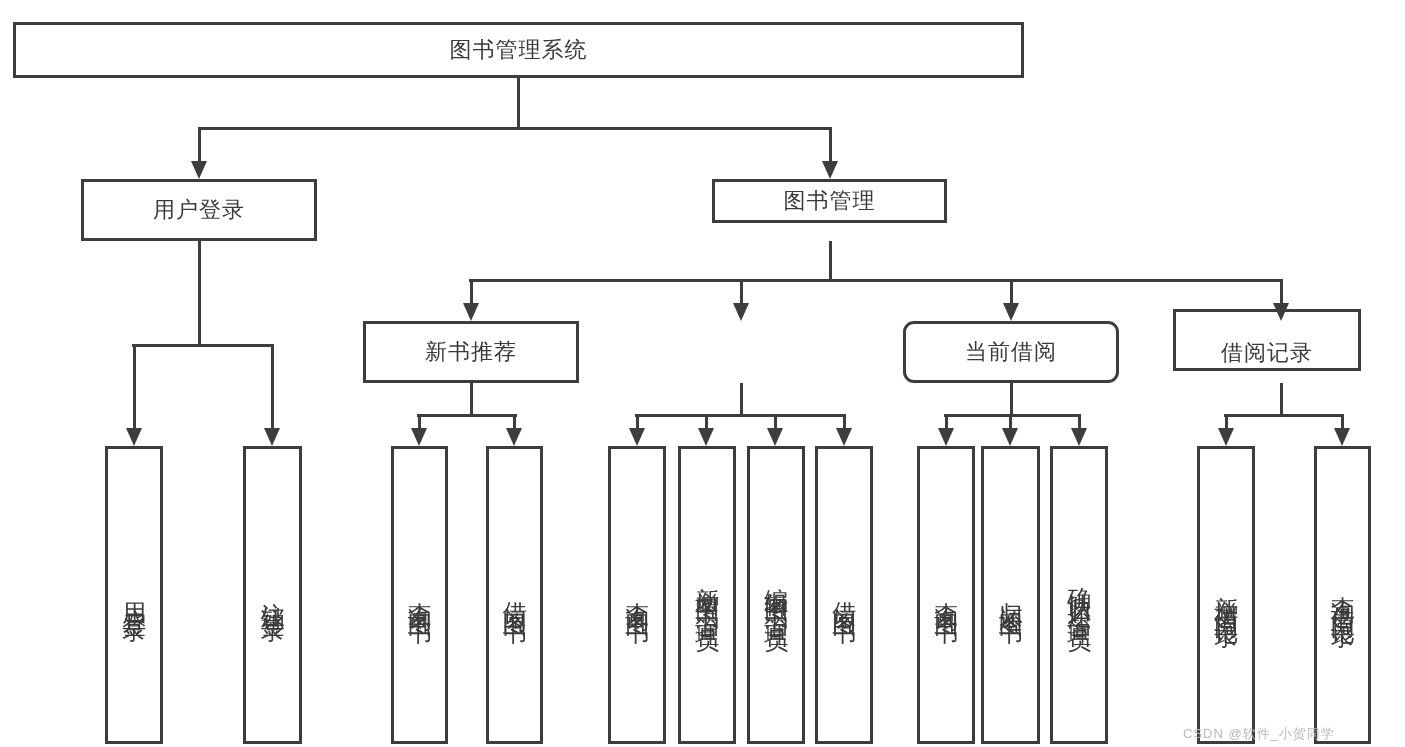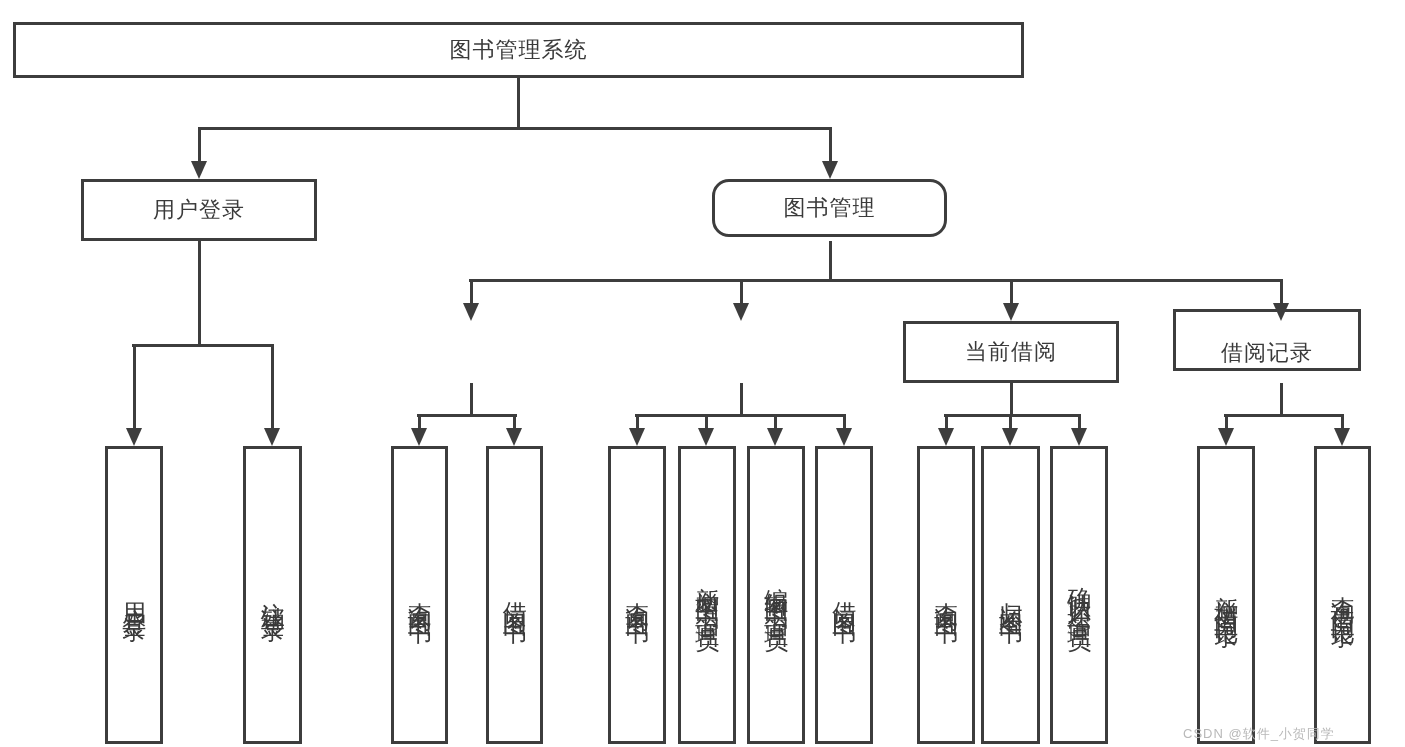--- a/index.html
+++ b/index.html
@@ -59,25 +59,28 @@
 
 <div class="canvas">
 
   <div class="box hbox" style="left:13px; top:13px; width:1011px; height:56px;">
     <span class="lbl">图书管理系统</span>
   </div>
 
   <div class="box hbox" style="left:81px; top:170px; width:236px; height:62px;">
     <span class="lbl">用户登录</span>
   </div>
-  <div class="box hbox" style="left:712px; top:170px; width:235px; height:58px;border-radius:17px;">
+  <div class="box hbox" style="left:712px; top:170px; width:235px; height:44px;">
     <span class="lbl">图书管理</span>
   </div>
 
-  <div class="box hbox" style="left:903px; top:312px; width:216px; height:62px;">
+  <div class="box hbox" style="left:363px; top:312px; width:216px; height:62px;">
+    <span class="lbl">新书推荐</span>
+  </div>
+  <div class="box hbox" style="left:903px; top:312px; width:216px; height:62px;border-radius:11px;">
     <span class="lbl">当前借阅</span>
   </div>
   <div class="box hbox" style="left:1173px; top:300px; width:188px; height:62px;align-items:flex-end;">
     <span class="lbl">借阅记录</span>
   </div>
 
   <div class="box vbox" style="left:105px; top:437px; width:58px; height:298px;">
     <span class="lbl">用户登录</span>
   </div>
   <div class="box vbox" style="left:243px; top:437px; width:59px; height:298px;">

